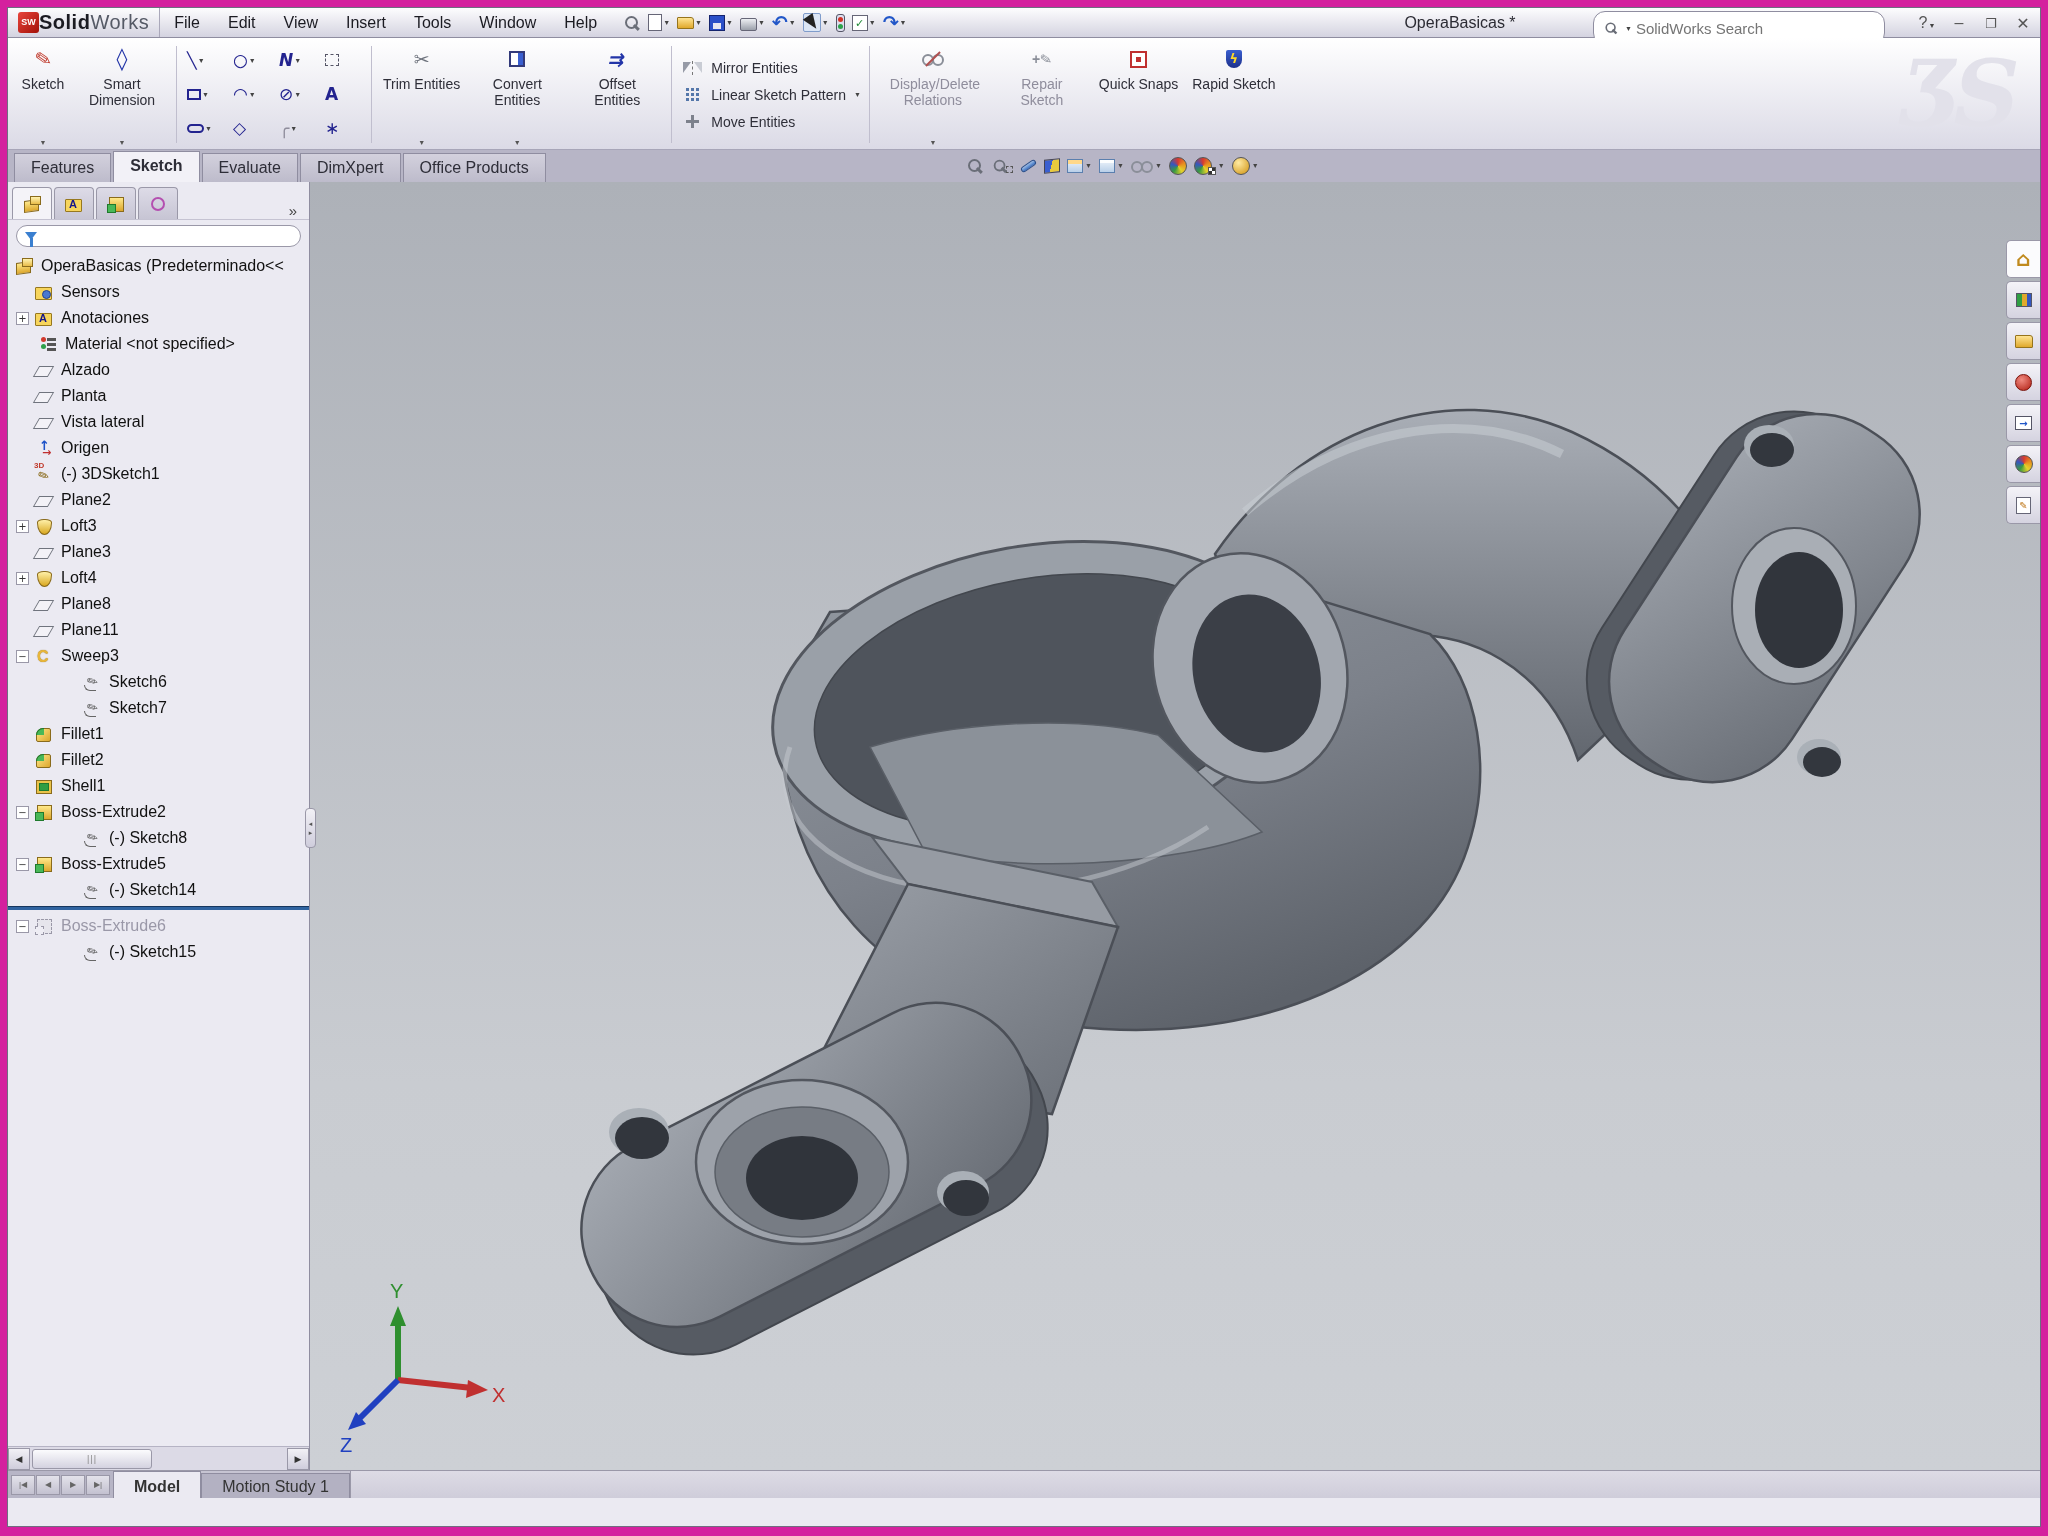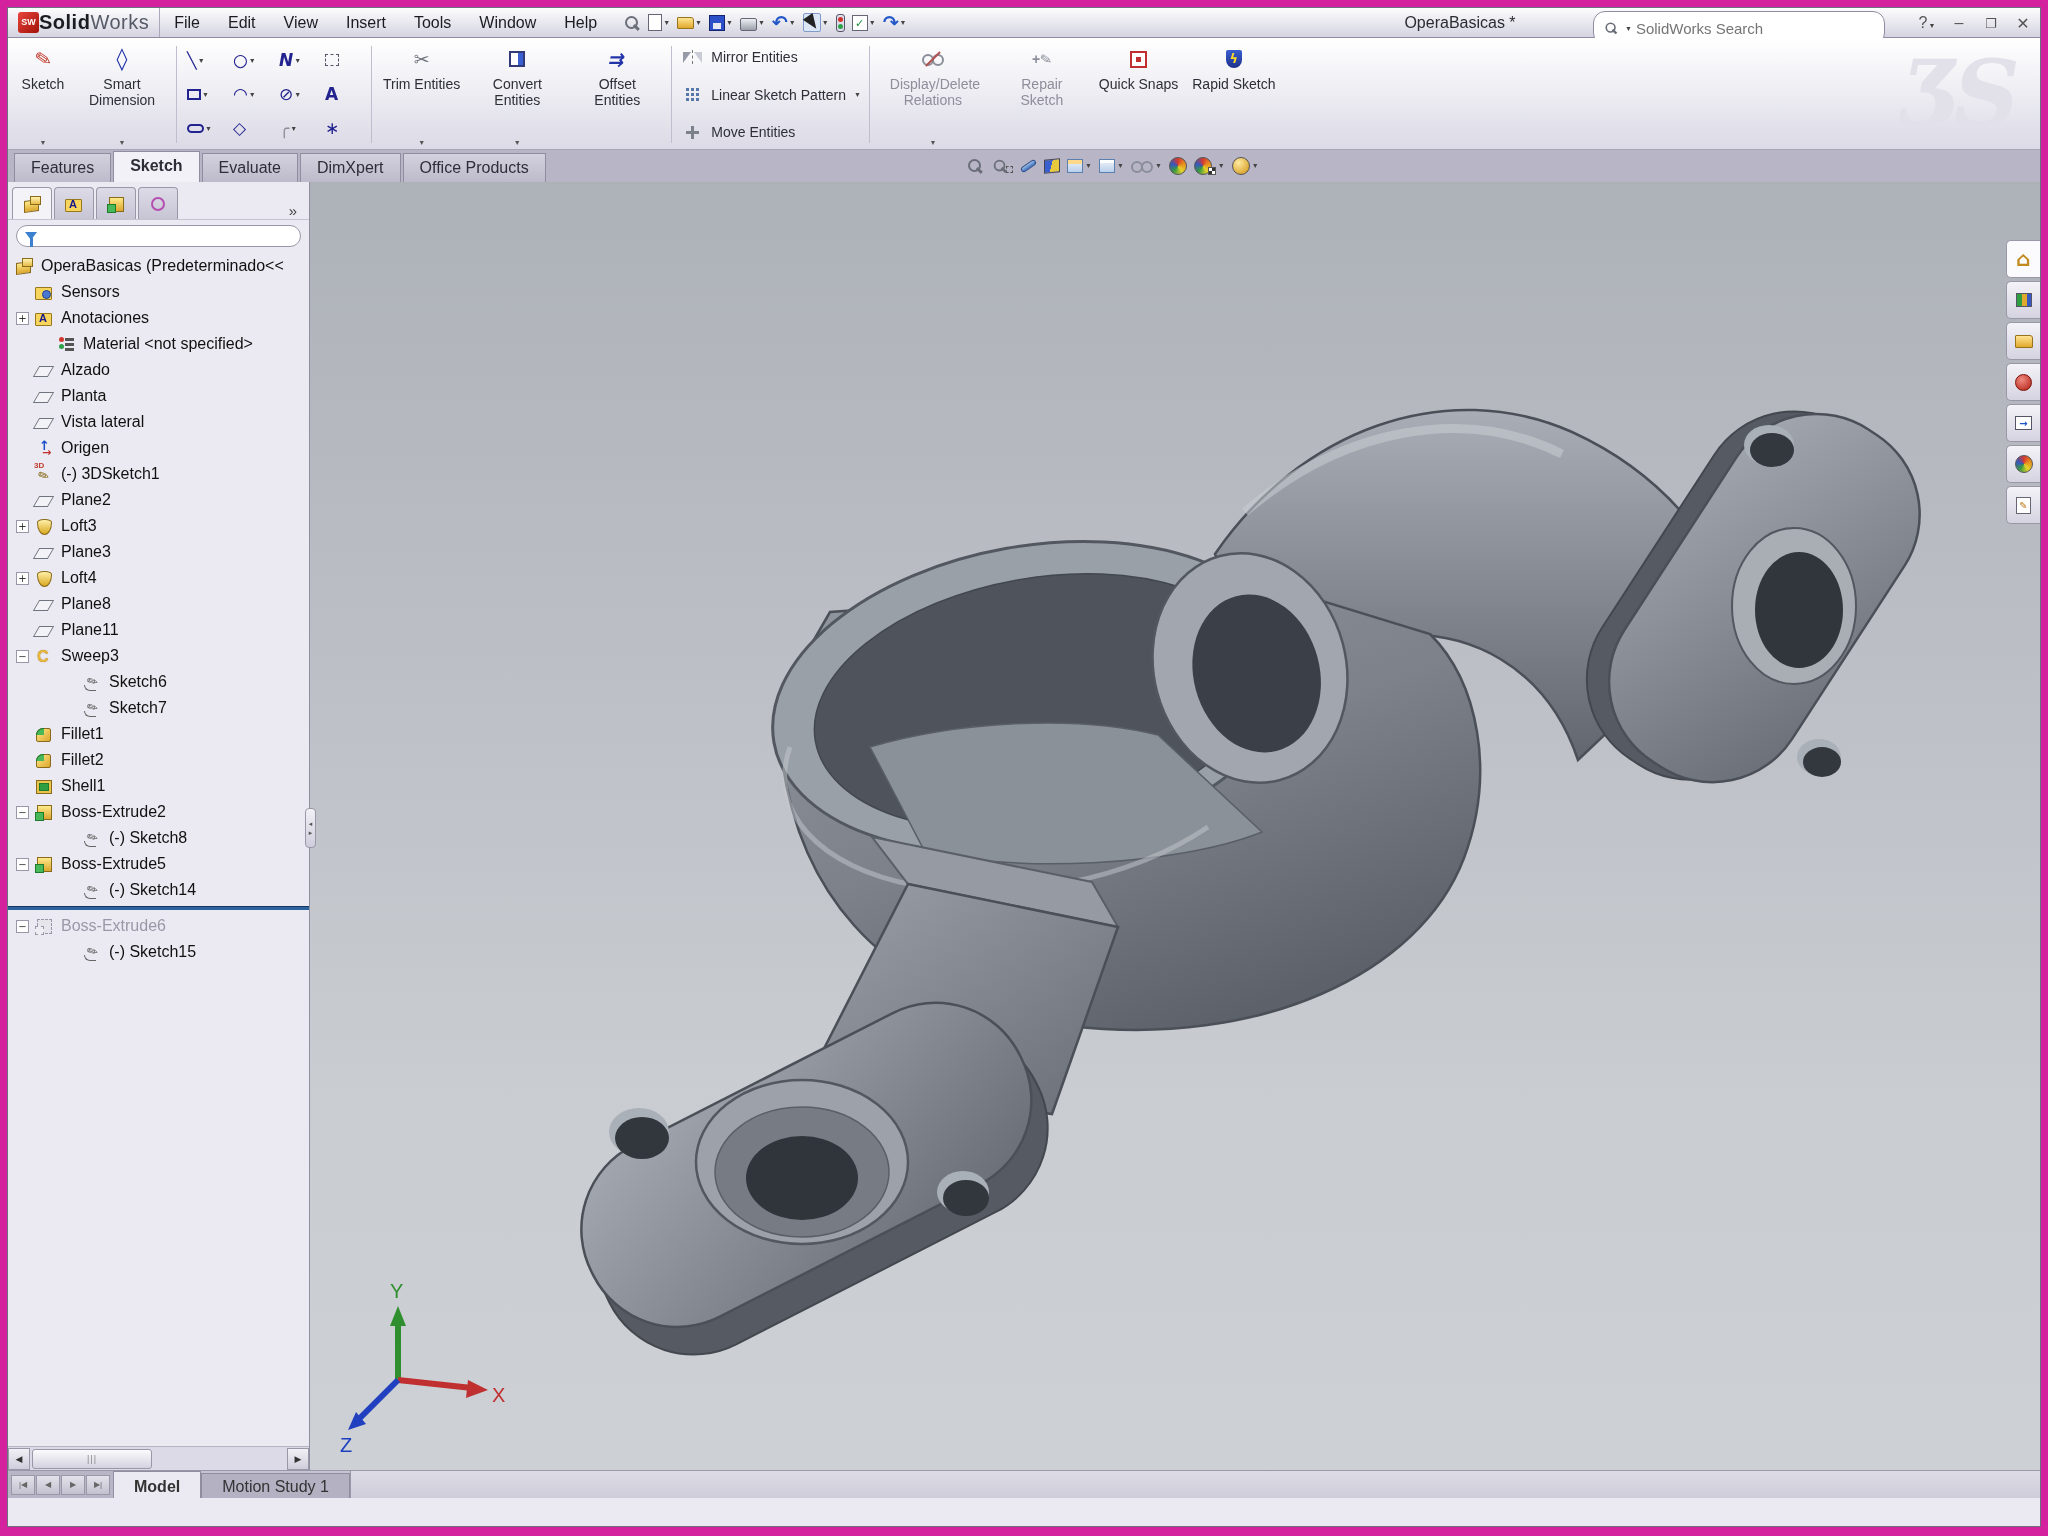--- a/index.html
+++ b/index.html
@@ -54,21 +54,21 @@
 #sketchgrid{display:grid;grid-template-rows:repeat(3,1fr);grid-auto-flow:row;gap:0;padding:3px 2px;align-items:center}
 .grow{display:flex;align-items:center;gap:2px}
 .gcell{display:flex;align-items:center;width:44px;height:28px;justify-content:flex-start;padding-left:4px}
 .g{color:#23238f;font:17px/17px "DejaVu Sans",sans-serif}
 .g-rectangle{border:2px solid #23238f;width:14px;height:11px}
 .g-rect-dashed{border:1.5px dashed #556;width:14px;height:12px}
 .g-slot{border:2px solid #23238f;width:17px;height:9px;border-radius:5px}
 .g-line{font-size:16px}
 .g-spline{font-style:italic;font-weight:bold}
 .g-sketch-fillet{color:#8f8d9c}
-.pattcol{display:flex;flex-direction:column;justify-content:space-between;padding:6px 4px;gap:5px}
+.pattcol{display:flex;flex-direction:column;justify-content:center;padding:6px 4px;gap:5px}
 .pattrow{display:flex;align-items:center;gap:7px;font-size:14px;color:#2e2e38;height:22px}
 .picon{width:24px;height:18px;display:flex;align-items:center;justify-content:center;gap:1px}
 .tri-l{width:0;height:0;border-left:8px solid #969aa6;border-bottom:11px solid transparent}
 .tri-r{width:0;height:0;border-right:8px solid #c9ccd4;border-bottom:11px solid transparent}
 .dashv{width:0;height:14px;border-left:1px dashed #777}
 .dots{width:15px;height:15px;background:radial-gradient(circle 1.8px,#5577aa 92%,transparent) 0 0/5px 5px}
 .plus{width:13px;height:13px;background:linear-gradient(#7d818c,#7d818c) center/13px 3px no-repeat,linear-gradient(#7d818c,#7d818c) center/3px 13px no-repeat}
 .glass{position:relative;width:22px;height:12px}
 .glass::before{content:"";position:absolute;left:0;top:1px;width:8px;height:8px;border:2px solid #8a8e98;border-radius:50%}
 .glass::after{content:"";position:absolute;right:0;top:1px;width:8px;height:8px;border:2px solid #8a8e98;border-radius:50%}
@@ -468,21 +468,21 @@
         <div class="trow" style="padding-left: 8px;">
           <span class="spacer"></span>
           <span class="ti ti-sensors"></span>
           <span class="tlabel">Sensors</span>
         </div>
         <div class="trow" style="padding-left: 8px;">
           <span class="exp">+</span>
           <span class="ti ti-annotations"></span>
           <span class="tlabel">Anotaciones</span>
         </div>
-        <div class="trow" style="padding-left: 22px; margin-left: 8px;">
+        <div class="trow" style="padding-left: 12px;">
           <span class="spacer"></span>
           <span class="ti ti-material"></span>
           <span class="tlabel">Material &lt;not specified&gt;</span>
         </div>
         <div class="trow" style="padding-left: 8px;">
           <span class="spacer"></span>
           <span class="ti ti-plane"></span>
           <span class="tlabel">Alzado</span>
         </div>
         <div class="trow" style="padding-left: 8px;">

